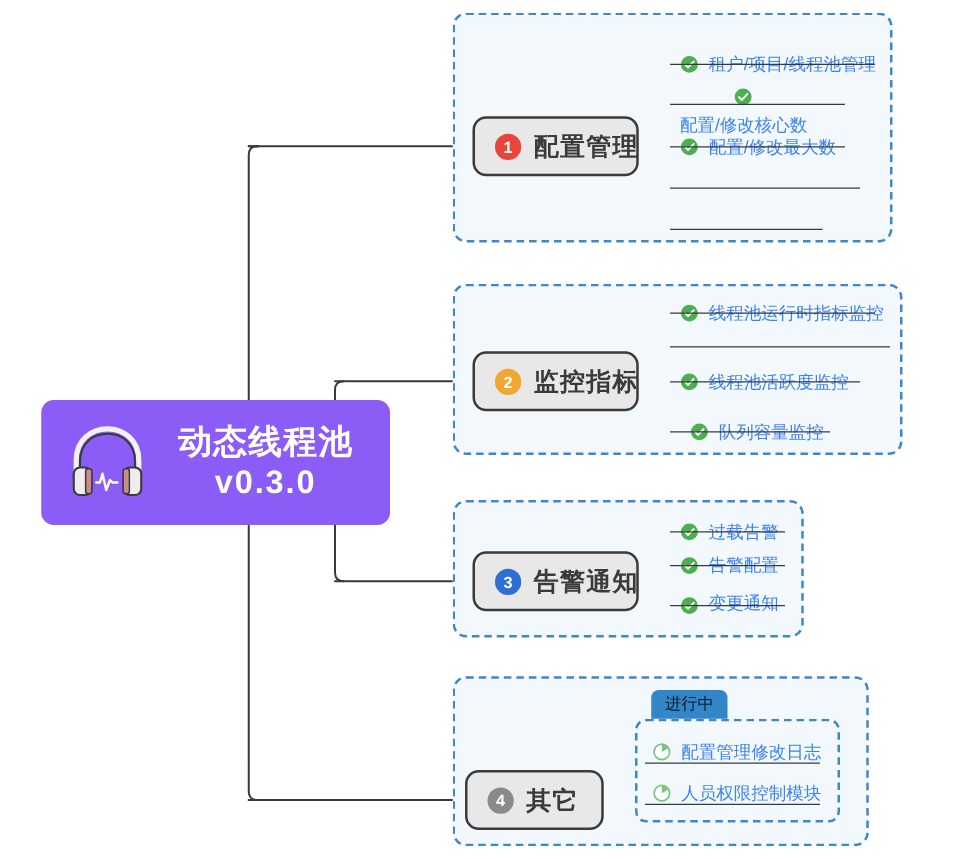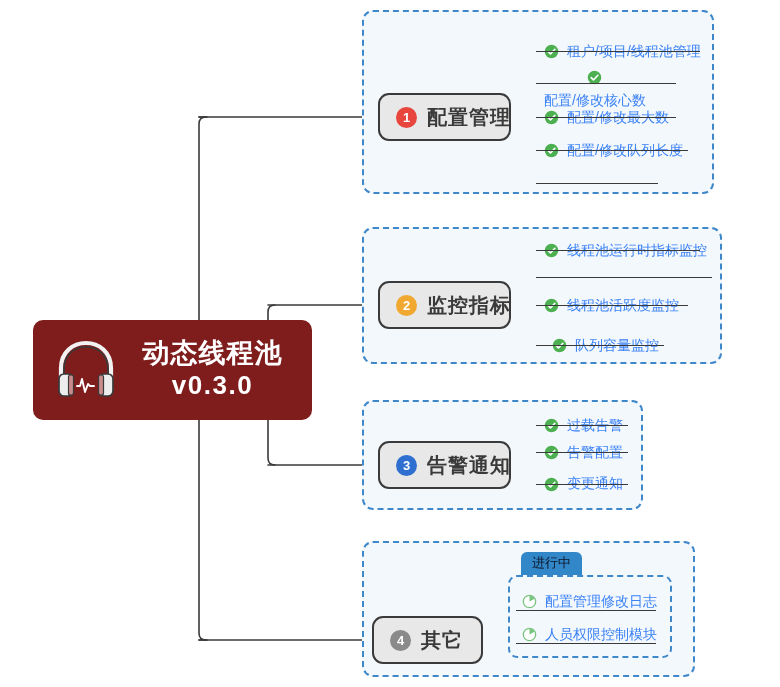--- a/index.html
+++ b/index.html
@@ -13,21 +13,21 @@
     background:#ffffff;
     overflow:hidden;
   }
   #wires{position:absolute;left:0;top:0;width:780px;height:687px;pointer-events:none;}
 
   
   .root-node{
     position:absolute;
     left:33px;top:320px;
     width:279px;height:100px;
-    background:#7f1d1d;
+    background:#8b5cf6;
     border-radius:10px;
     display:flex;align-items:center;
     box-sizing:border-box;
     padding-left:14px;
   }
   .root-icon{width:78px;height:72px;flex:0 0 78px;display:flex;align-items:center;justify-content:center;}
   .root-text{
     flex:1 1 auto;
     display:flex;flex-direction:column;align-items:center;justify-content:center;
     color:#ffffff;
@@ -229,29 +229,20 @@
     <span class="ico">
       <svg viewBox="0 0 16 16">
           <circle cx="8" cy="8" r="7.2" fill="#4caf50"></circle>
           <path d="M4.5 8.2 L6.9 10.6 L11.6 5.6" stroke="#ffffff" stroke-width="1.7" fill="none" stroke-linecap="round" stroke-linejoin="round"></path>
         </svg>
     </span>
     <span class="leaf-label">配置/修改最大数</span>
   </div>
   <div class="leaf-rule" style="left:536px;top:117px;width:140px;"></div>
 
-  <div class="leaf" style="left:544px;top:137px;">
-    <span class="ico">
-      <svg viewBox="0 0 16 16">
-          <circle cx="8" cy="8" r="7.2" fill="#4caf50"></circle>
-          <path d="M4.5 8.2 L6.9 10.6 L11.6 5.6" stroke="#ffffff" stroke-width="1.7" fill="none" stroke-linecap="round" stroke-linejoin="round"></path>
-        </svg>
-    </span>
-    <span class="leaf-label">配置/修改队列长度</span>
-  </div>
   <div class="leaf-rule" style="left:536px;top:150px;width:152px;"></div>
 
   <div class="leaf-rule" style="left:536px;top:183px;width:122px;"></div>
 
   <div class="panel" style="left:362px;top:227px;width:360px;height:137px;"></div>
 
   <div class="branch-node" style="left:378px;top:281px;width:133px;">
     <span class="branch-badge" style="background:#f0a830;">2</span>
     <span class="branch-label">监控指标</span>
   </div>

